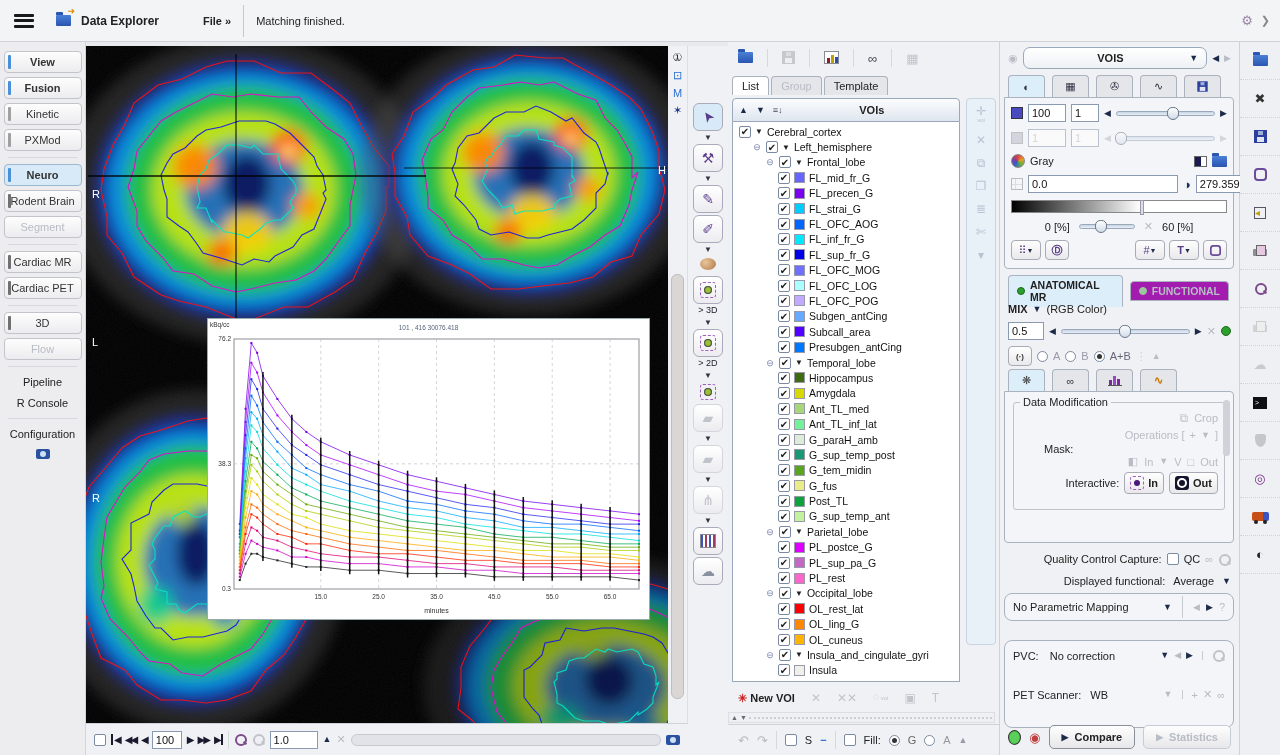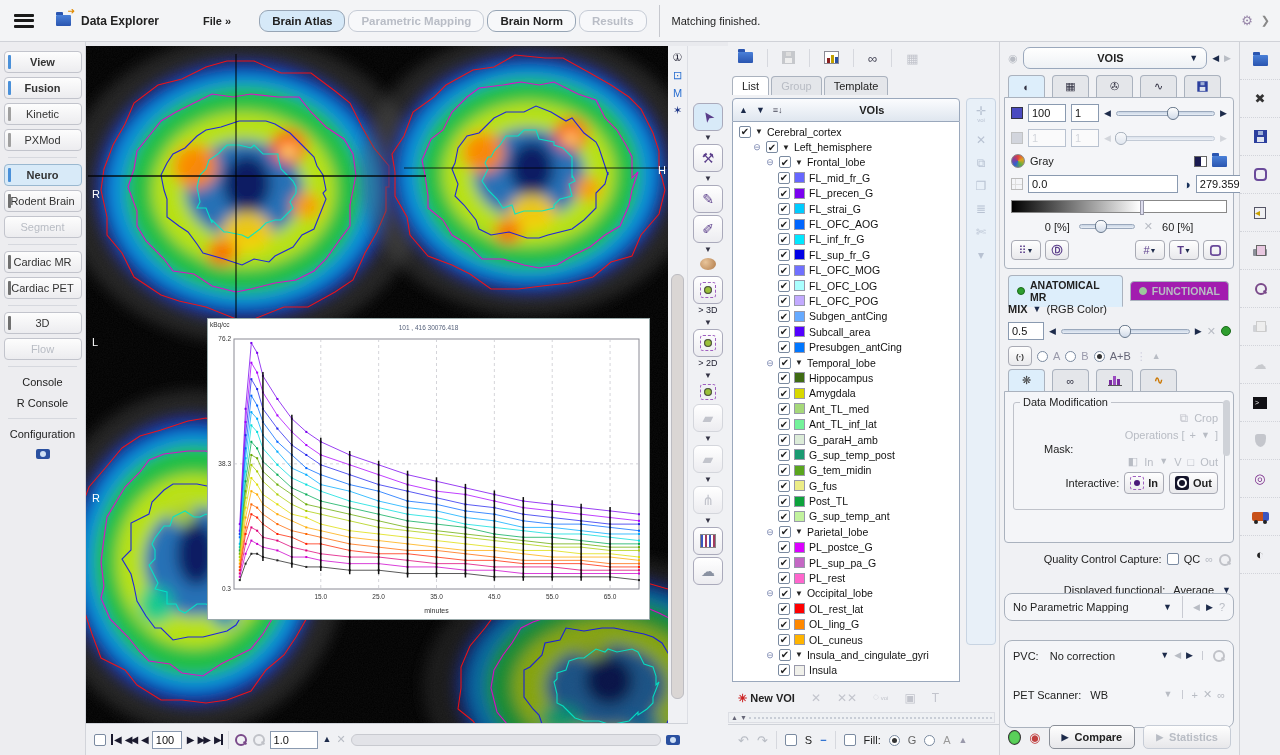--- a/index.html
+++ b/index.html
@@ -206,26 +206,20 @@
 
 <div id="header">
   <div class="hamb">
       <span></span>
       <span></span>
       <span></span>
     </div>
   <span class="i-folder appfold"></span>
   <span class="apptitle">Data Explorer</span>
   <span class="filemenu">File »</span>
-  <div class="htabs" id="htabs">
-      <span class="htab active">Brain Atlas</span>
-      <span class="htab dim">Parametric Mapping</span>
-      <span class="htab">Brain Norm</span>
-      <span class="htab dim">Results</span>
-    </div>
   <div class="hsep"></div>
   <span class="hstatus">Matching finished.</span>
   <div class="hright">
     <span class="i-gear">⚙</span>
     <span style="color:#888;">❯</span>
   </div>
 </div>
 
 <div id="sidebar">
     <div class="sbtn bold">View<span class="bar" style="background: rgb(74, 144, 217);"></span></div>
@@ -236,21 +230,21 @@
     <div class="sbtn bold active">Neuro<span class="bar" style="background: rgb(74, 144, 217);"></span></div>
     <div class="sbtn">Rodent Brain<span class="bar" style="background: rgb(112, 112, 112);"></span></div>
     <div class="sbtn dim">Segment</div>
     <div class="sdiv"></div>
     <div class="sbtn">Cardiac MR<span class="bar" style="background: rgb(112, 112, 112);"></span></div>
     <div class="sbtn">Cardiac PET<span class="bar" style="background: rgb(112, 112, 112);"></span></div>
     <div class="sdiv"></div>
     <div class="sbtn">3D<span class="bar" style="background: rgb(112, 112, 112);"></span></div>
     <div class="sbtn dim">Flow</div>
     <div class="sdiv"></div>
-    <div class="slink">Console</div>
+    <div class="slink">Pipeline</div>
     <div class="slink">R Console</div>
     <div class="sdiv"></div>
     <div class="slink">Configuration</div>
     <div class="slink"><span class="i-camera"></span></div>
   </div>
 
 <div id="viewport">
   <svg id="brainsvg" width="582" height="677">
       <defs>
         <filter id="b7" x="-40%" y="-40%" width="180%" height="180%">
@@ -1255,21 +1249,21 @@
     <div class="rsb" style="top:8px;height:56px;"></div>
   </div>
 
   <div class="rp" style="top:509px;height:16px;justify-content:flex-end;">
     <span>Quality Control Capture:</span>
     <span class="chk"></span>
     <span>QC</span>
     <span class="dis">∞</span>
     <span class="i-mag gray"></span>
   </div>
-  <div class="rp" style="top:531px;height:16px;justify-content:flex-end;gap:8px;margin-top:9px;">
+  <div class="rp" style="top:531px;height:16px;justify-content:flex-end;gap:8px;">
     <span>Displayed functional:</span>
     <span>Average</span>
     <span class="arr">▼</span>
   </div>
 
   <div class="pbox" style="top:551px;height:28px;display:flex;align-items:center;padding:0 8px;gap:6px;">
     <span style="flex:1;">No Parametric Mapping</span>
     <span class="arr">▼</span>
     <div class="vdiv"></div>
     <span class="arr dis">◀</span>

